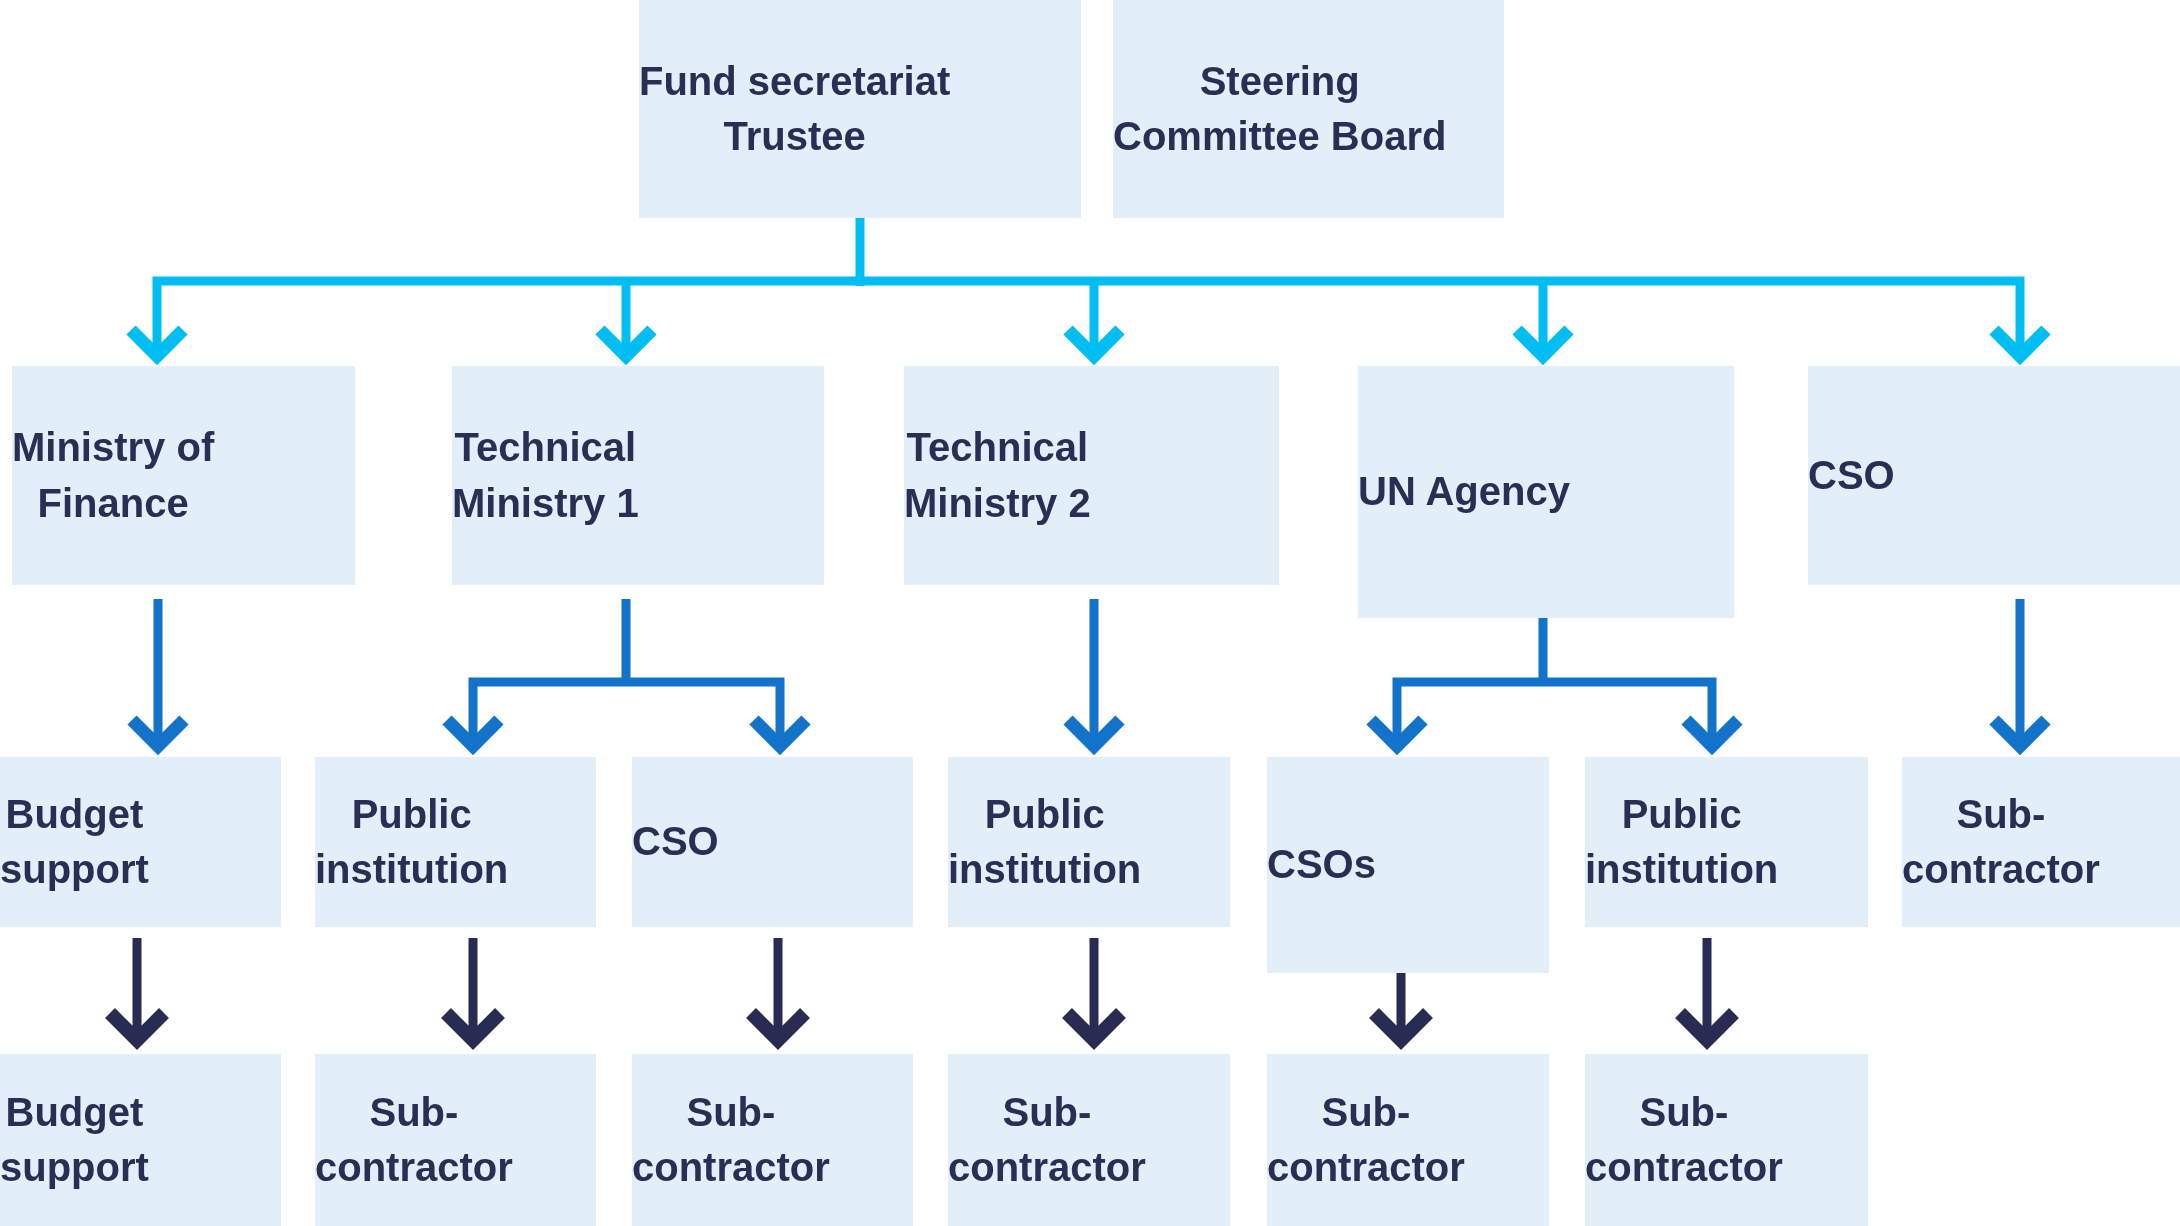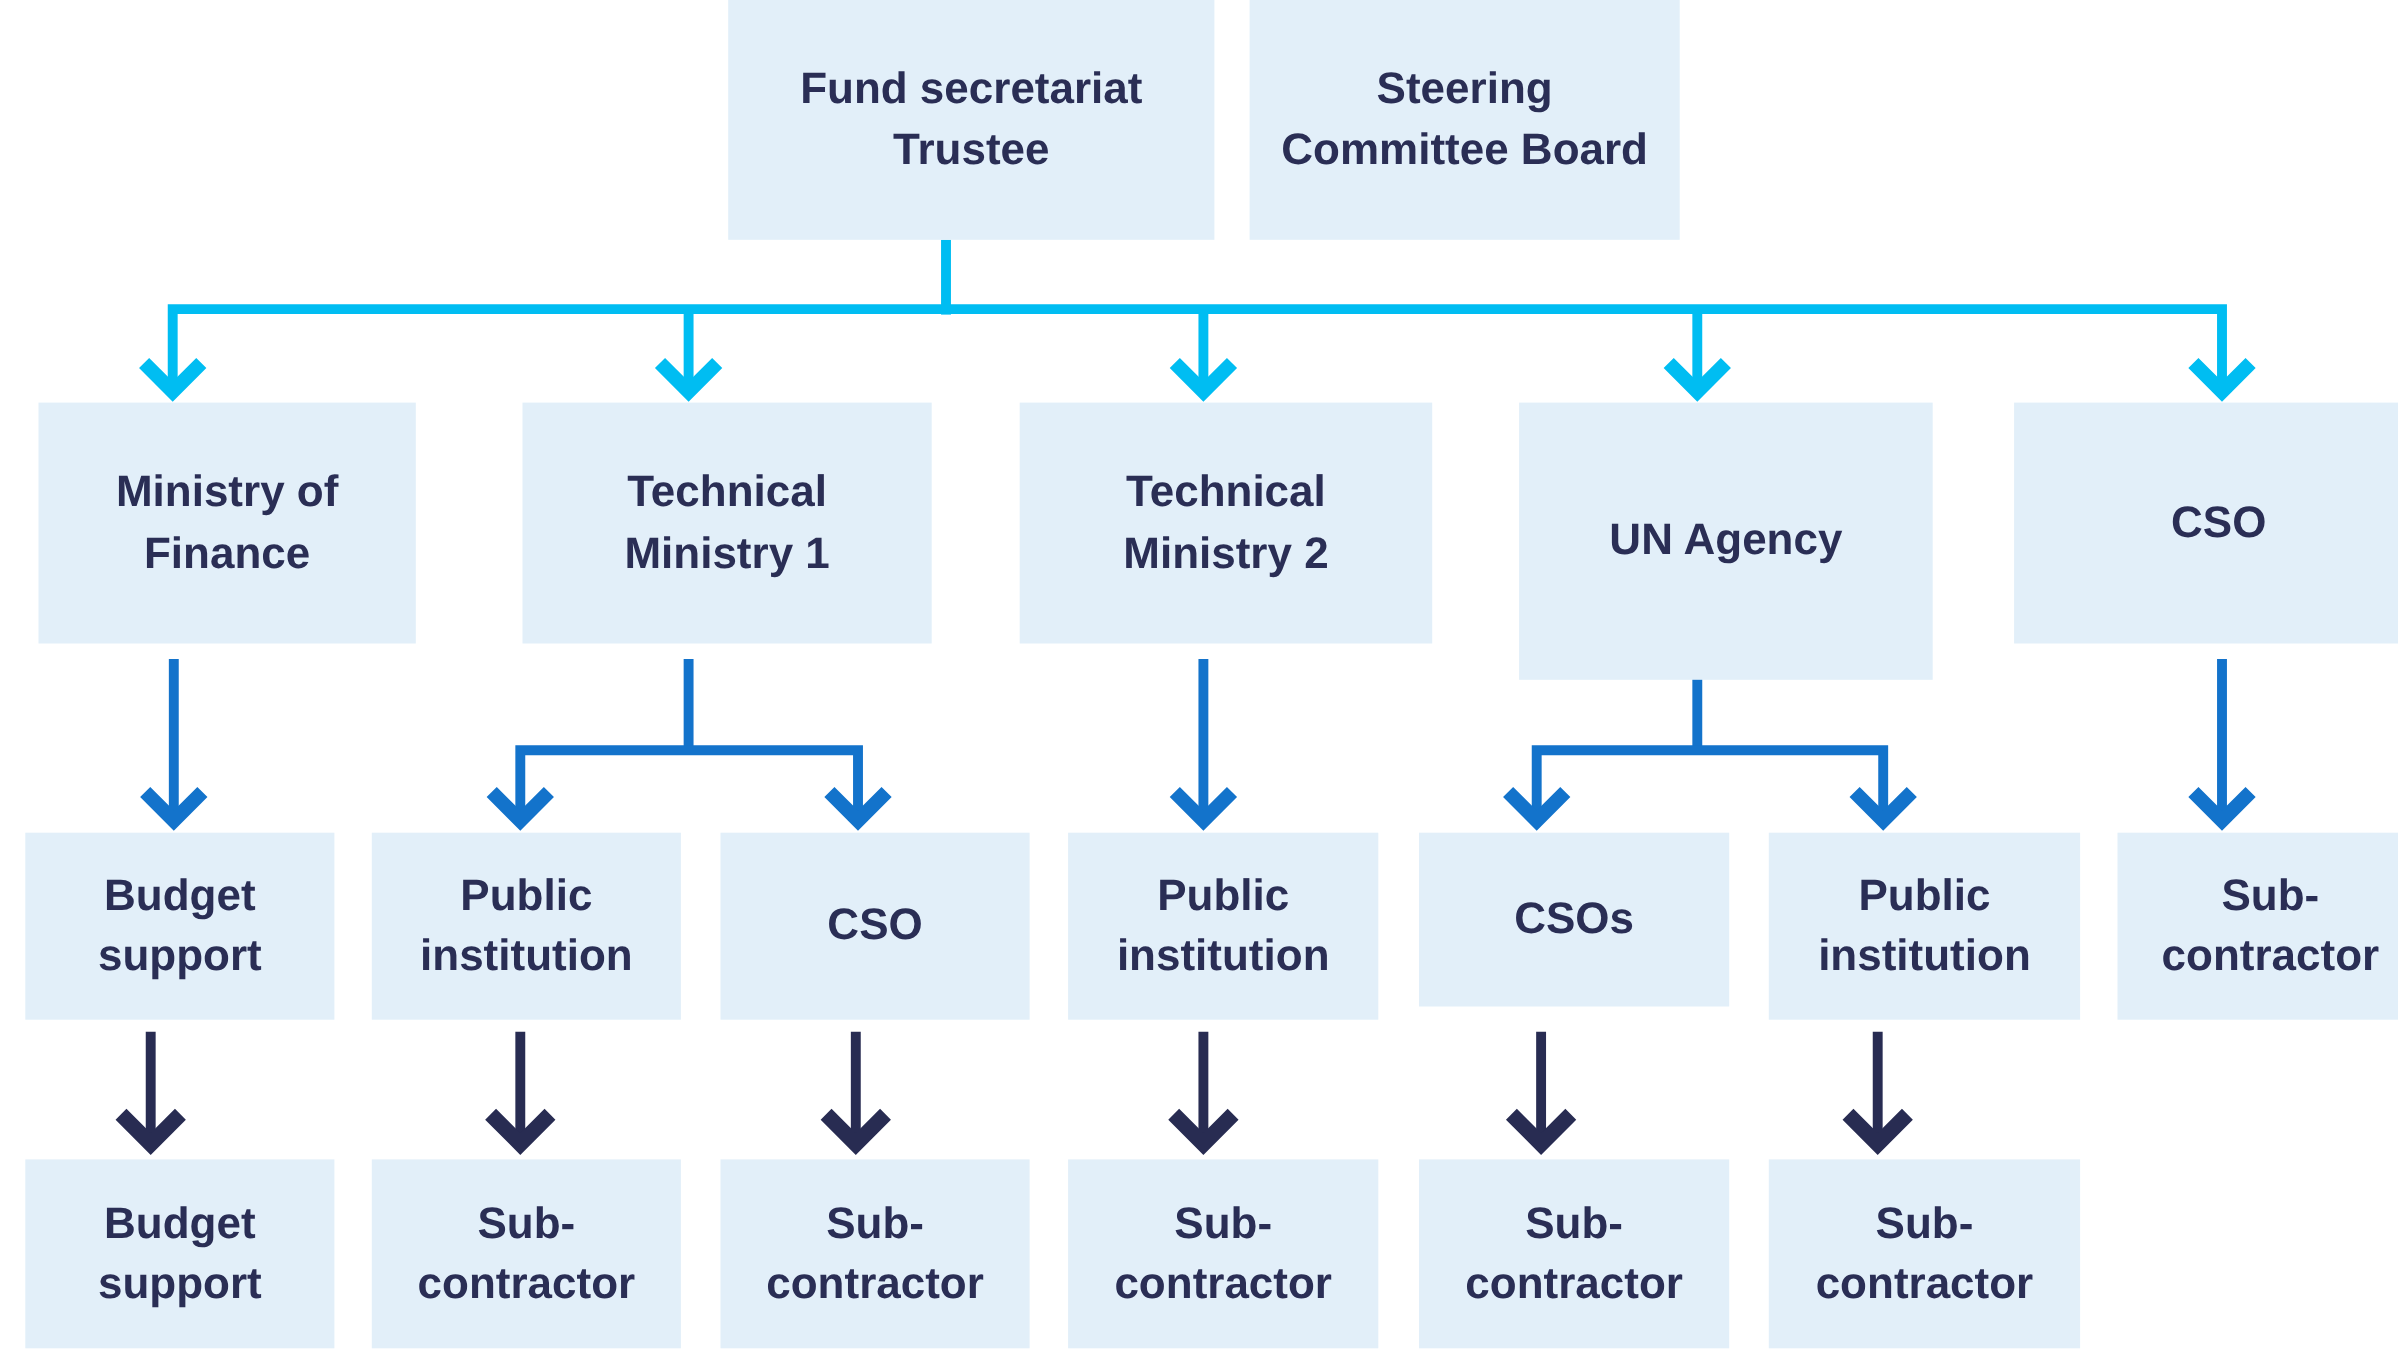--- a/index.html
+++ b/index.html
@@ -4,23 +4,22 @@
 <style>
   html,body{margin:0;padding:0;}
   body{
     width:2180px;height:1226px;position:relative;overflow:hidden;
     background:#ffffff;
     font-family:"Liberation Sans",sans-serif;
   }
   .box{
     position:absolute;
     background:#E2EFF9;
-    display:flex;align-items:center;justify-content:center;
+    display:flex;align-items:center;
     text-align:center;
-    margin-left:23px;
   }
   .box-label{
     white-space:pre-line;
     font-weight:700;
     font-size:40px;
     line-height:1.38;
     color:#2A2E55;
   }
   svg.arrows{position:absolute;left:0;top:0;}
 </style>
@@ -116,21 +115,21 @@
   <span class="box-label">Public
 institution</span>
 </div>
 <div class="box" style="left:632px;top:757px;width:281px;height:170px">
   <span class="box-label">CSO</span>
 </div>
 <div class="box" style="left:948px;top:757px;width:282px;height:170px">
   <span class="box-label">Public
 institution</span>
 </div>
-<div class="box" style="left:1267px;top:757px;width:282px;height:158px">
+<div class="box" style="left:1267px;top:757px;width:282px;height:216px">
   <span class="box-label">CSOs</span>
 </div>
 <div class="box" style="left:1585px;top:757px;width:283px;height:170px">
   <span class="box-label">Public
 institution</span>
 </div>
 <div class="box" style="left:1902px;top:757px;width:278px;height:170px">
   <span class="box-label">Sub-
 contractor</span>
 </div>

